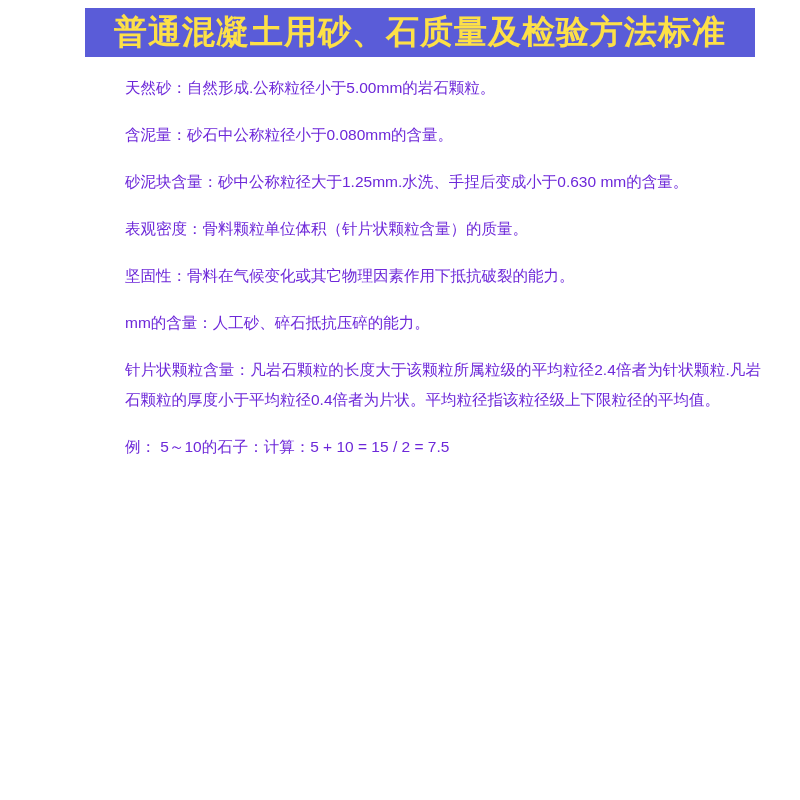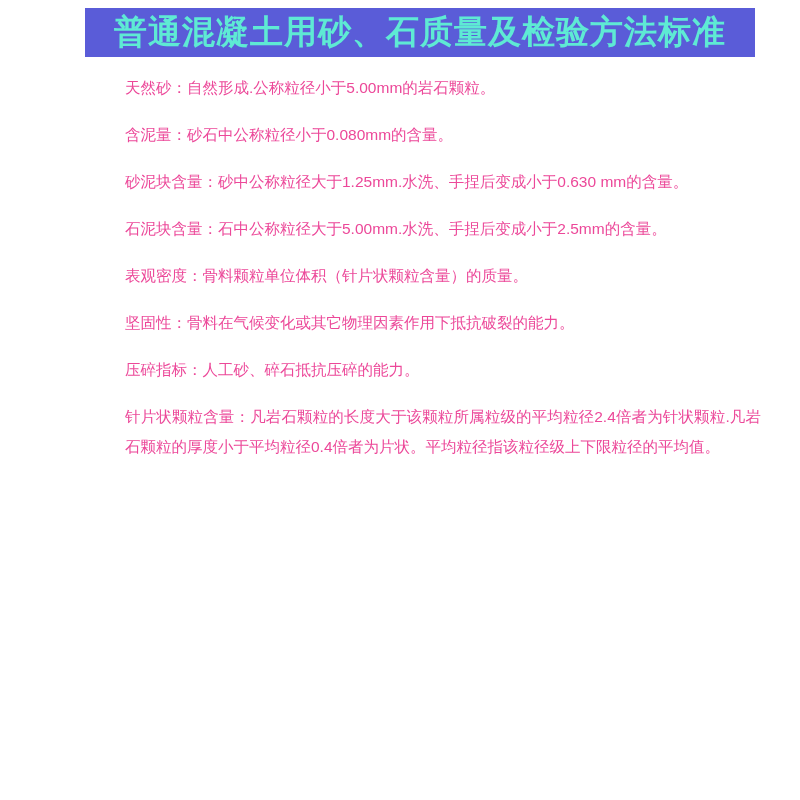--- a/index.html
+++ b/index.html
@@ -42,28 +42,28 @@
     margin: 0 0 17px 0;
     text-align: justify;
     text-justify: inter-ideograph;
   }
 </style>
 </head>
 <body>
 
 <div class="page">
 
-  <div class="title-banner" style="background: rgb(90, 92, 216); color: #5eead4;">
+  <div class="title-banner" style="background: rgb(90, 92, 216); color: #fde047;">
     <span>普通混凝土用砂、石质量及检验方法标准</span>
   </div>
 
-  <div class="definitions" style="color: #ec4899;">
+  <div class="definitions" style="color: #6d28d9;">
     <p>天然砂：自然形成.公称粒径小于5.00mm的岩石颗粒。</p>
     <p>含泥量：砂石中公称粒径小于0.080mm的含量。</p>
     <p>砂泥块含量：砂中公称粒径大于1.25mm.水洗、手捏后变成小于0.630 mm的含量。</p>
-    <p>石泥块含量：石中公称粒径大于5.00mm.水洗、手捏后变成小于2.5mm的含量。</p>
     <p>表观密度：骨料颗粒单位体积（针片状颗粒含量）的质量。</p>
     <p>坚固性：骨料在气候变化或其它物理因素作用下抵抗破裂的能力。</p>
-    <p>压碎指标：人工砂、碎石抵抗压碎的能力。</p>
+    <p>mm的含量：人工砂、碎石抵抗压碎的能力。</p>
     <p>针片状颗粒含量：凡岩石颗粒的长度大于该颗粒所属粒级的平均粒径2.4倍者为针状颗粒.凡岩石颗粒的厚度小于平均粒径0.4倍者为片状。平均粒径指该粒径级上下限粒径的平均值。</p>
+    <p>例： 5～10的石子：计算：5 + 10 = 15 / 2 = 7.5</p>
   </div>
 
 </div>
 
 </body></html>

